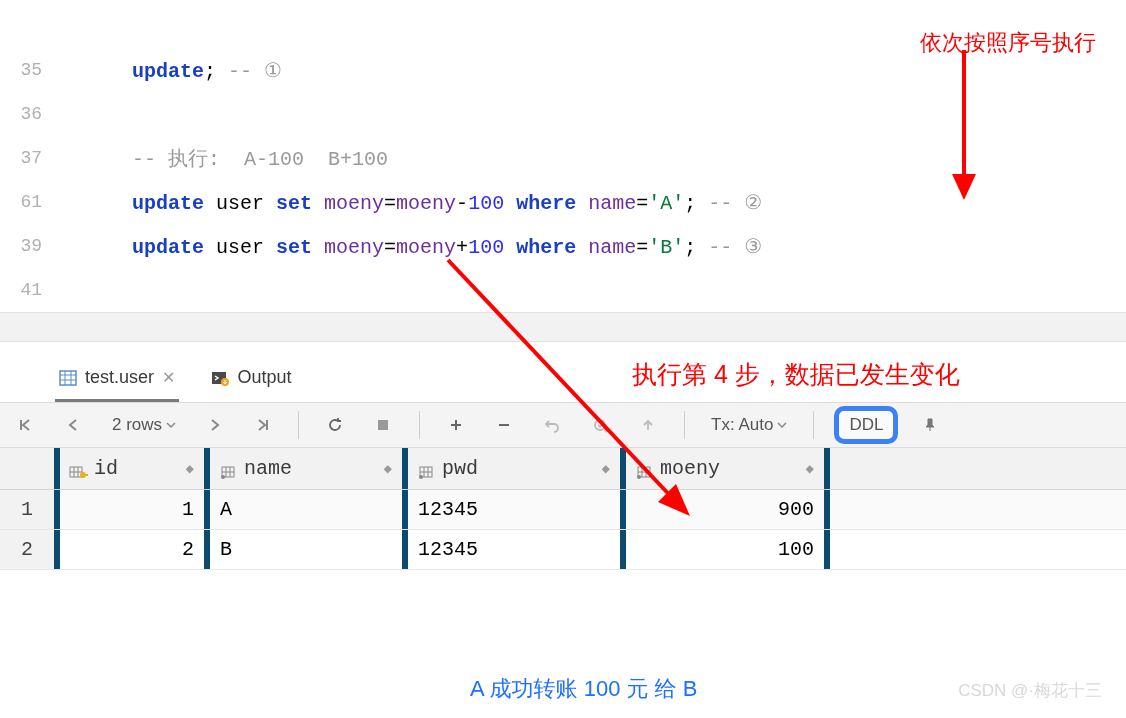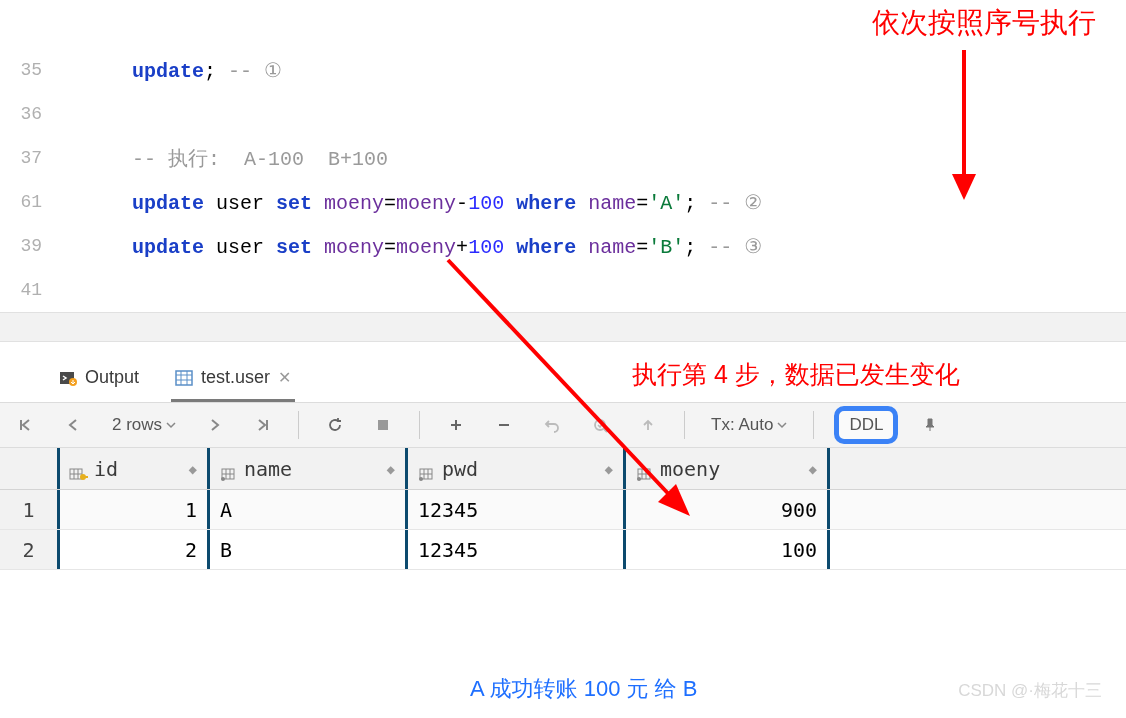--- a/index.html
+++ b/index.html
@@ -28,21 +28,21 @@
 .toolbar { display: flex; align-items: center; height: 46px; background: #f4f4f4; border-top: 1px solid #dcdcdc; border-bottom: 1px solid #dcdcdc; padding: 0 10px; gap: 16px; font-family: -apple-system, sans-serif; font-size: 17px; color: #555; }
 .toolbar .btn { width: 32px; height: 32px; display: flex; align-items: center; justify-content: center; cursor: pointer; color: #666; border-radius: 3px; }
 .toolbar .sep { width: 1px; height: 28px; background: #ccc; margin: 0 4px; }
 .toolbar .label { padding: 0 6px; color: #555; display: flex; align-items: center; gap: 4px; }
 .toolbar .ddl { border: 5px solid #3b82f6; padding: 4px 10px; border-radius: 10px; background: #fafafa; }
 
 .grid { font-family: Menlo, Monaco, monospace; font-size: 20px; }
 .grid-header { display: flex; height: 42px; background: #f2f2f2; border-bottom: 1px solid #d4d4d4; }
 .grid-row { display: flex; height: 40px; border-bottom: 1px solid #e6e6e6; }
 .grid-row:nth-child(even) { background: #fafafa; }
-.cell { display: flex; align-items: center; padding: 0 10px; border-right: 3px solid #0c4a6e; }
+.cell { display: flex; align-items: center; padding: 0 10px; border-right: 6px solid #0c4a6e; font-family: Liberation Mono, monospace; }
 .row-head { width: 60px; background: #f2f2f2; justify-content: center; color: #444; }
 .c-id { width: 150px; justify-content: flex-end; }
 .c-name { width: 198px; }
 .c-pwd { width: 218px; }
 .c-moeny { width: 204px; justify-content: flex-end; }
 .grid-header .cell { color: #3a3a3a; gap: 6px; }
 .col-icon { width: 18px; height: 14px; display: inline-block; }
 .sort { color: #999; font-size: 14px; margin-left: auto; }
 .hdr-name { flex: 1; }
 
@@ -85,44 +85,44 @@
     <div class="gutter">41</div>
     <div class="gutter-icon"></div>
     <div class="code"></div>
   </div>
 </div>
 
 <div class="bottom-sep"></div>
 
 <div style="height:60px; display:flex; align-items:flex-end;">
 <div class="tabs">
-  <div class="tab">
-    <span class="tab-icon">
-      <svg width="18" height="18" viewBox="0 0 18 18">
-            <rect x="1" y="3" width="14" height="12" fill="#4a4a4a"></rect>
-            <path d="M4 7 L7 9 L4 11" stroke="#fff" stroke-width="1.5" fill="none"></path>
-            <circle cx="14" cy="13" r="4" fill="#f4a020"></circle>
-            <path d="M14 11 L14 15 M12 13 L14 15 L16 13" stroke="#fff" stroke-width="1" fill="none"></path>
-          </svg>
-    </span>
-    <span>Output</span>
-  </div>
   <div class="tab active">
     <span class="tab-icon">
       <svg width="18" height="18" viewBox="0 0 18 18">
             <rect x="1" y="2" width="16" height="14" fill="none" stroke="#5a8fc7" stroke-width="1.5"></rect>
             <line x1="1" y1="6" x2="17" y2="6" stroke="#5a8fc7"></line>
             <line x1="1" y1="11" x2="17" y2="11" stroke="#5a8fc7"></line>
             <line x1="6" y1="2" x2="6" y2="16" stroke="#5a8fc7"></line>
             <line x1="12" y1="2" x2="12" y2="16" stroke="#5a8fc7"></line>
           </svg>
     </span>
     <span>test.user</span>
     <span class="close">✕</span>
   </div>
+  <div class="tab">
+    <span class="tab-icon">
+      <svg width="18" height="18" viewBox="0 0 18 18">
+            <rect x="1" y="3" width="14" height="12" fill="#4a4a4a"></rect>
+            <path d="M4 7 L7 9 L4 11" stroke="#fff" stroke-width="1.5" fill="none"></path>
+            <circle cx="14" cy="13" r="4" fill="#f4a020"></circle>
+            <path d="M14 11 L14 15 M12 13 L14 15 L16 13" stroke="#fff" stroke-width="1" fill="none"></path>
+          </svg>
+    </span>
+    <span>Output</span>
+  </div>
 </div>
 </div>
 
 <div class="toolbar">
   <div class="btn">
       <svg width="14" height="14" viewBox="0 0 14 14">
         <path d="M2 2 L2 12 M10 2 L4 7 L10 12" stroke="#888" stroke-width="2" fill="none"></path>
       </svg>
     </div>
   <div class="btn">
@@ -259,21 +259,21 @@
   </div>
   <div class="grid-row">
     <div class="cell row-head">2</div>
     <div class="cell c-id">2</div>
     <div class="cell c-name">B</div>
     <div class="cell c-pwd">12345</div>
     <div class="cell c-moeny">100</div>
   </div>
 </div>
 
-<div class="annot" style="top:4px; right:30px; font-size:28px;">依次按照序号执行</div>
+<div class="annot" style="top:28px; right:30px; font-size:22px;">依次按照序号执行</div>
 <svg class="annot" style="top:50px; left:944px;" width="40" height="150">
   <line x1="20" y1="0" x2="20" y2="128" stroke="#ff0000" stroke-width="4"></line>
   <polygon points="20,150 8,124 32,124" fill="#ff0000"></polygon>
 </svg>
 
 <div class="annot" style="top:358px; left:632px; font-size:25px;">执行第 4 步，数据已发生变化</div>
 <svg class="annot" style="top:252px; left:440px;" width="280" height="280">
   <line x1="8" y1="8" x2="238" y2="252" stroke="#ff0000" stroke-width="4"></line>
   <polygon points="250,264 218,250 236,232" fill="#ff0000"></polygon>
 </svg>

